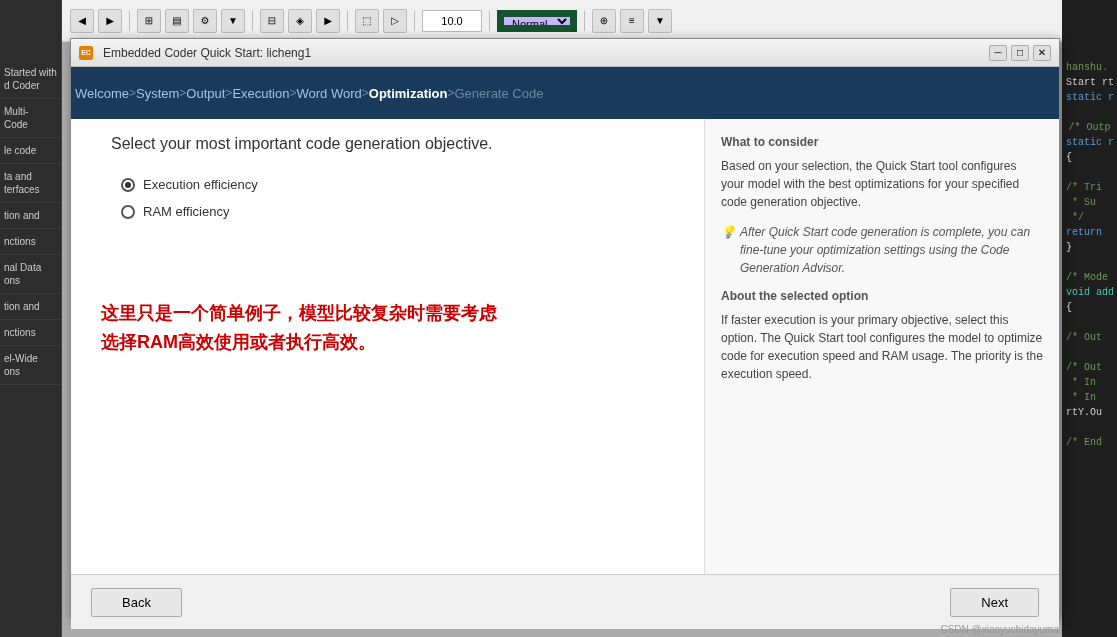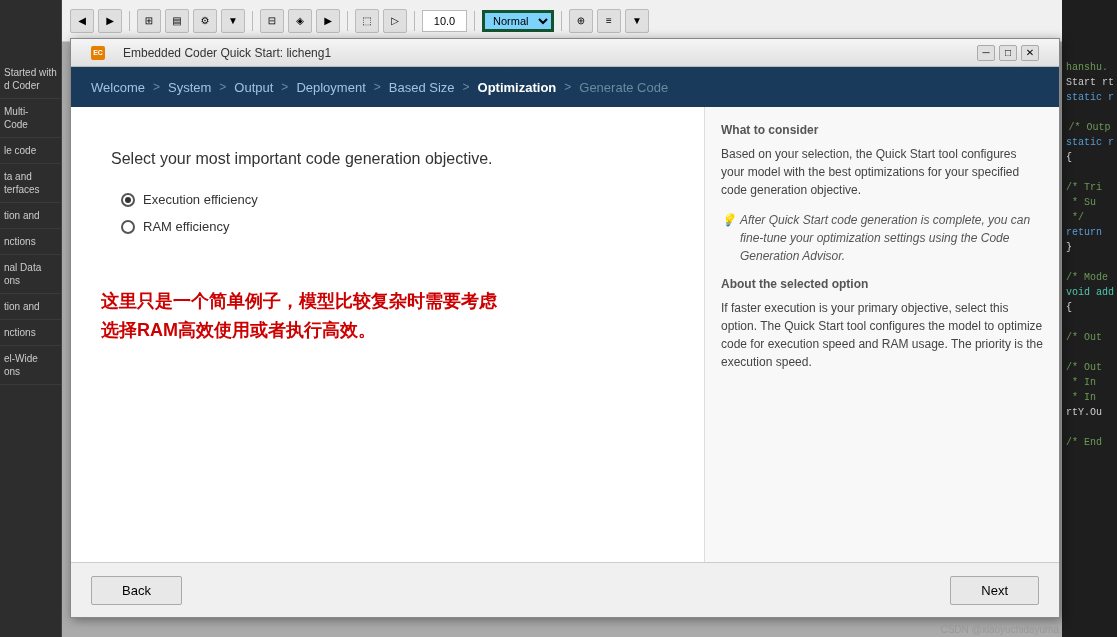--- a/index.html
+++ b/index.html
@@ -80,29 +80,29 @@
     }
 
     .toolbar-separator {
       width: 1px; height: 20px;
       background: #bbb;
       margin: 0 3px;
     }
 
     .toolbar-dropdown {
       height: 22px;
-      background: #7dd3fc;
-      border: 3px solid #14532d;
+      background: #c4b5fd;
+      border: 7px solid #14532d;
       font-size: 11px;
       padding: 0 4px;
-      width: 72px;
+      width: 80px;
     }
 
     .toolbar-number {
-      width: 45px; height: 22px;
+      width: 60px; height: 22px;
       background: white;
       border: 1px solid #bbb;
       font-size: 11px;
       padding: 0 4px;
       text-align: center;
     }
 
     
     .dialog-window {
       position: absolute;
@@ -114,22 +114,22 @@
       box-shadow: 2px 2px 10px rgba(0,0,0,0.4);
     }
 
     
     .dialog-titlebar {
       height: 28px;
       background: linear-gradient(to bottom, #f5f5f5, #e0e0e0);
       border-bottom: 1px solid #bbb;
       display: flex;
       align-items: center;
-      padding: 0 20px;
-      gap: 18px;
+      padding: 0 8px;
+      gap: 10px;
     }
 
     .dialog-icon {
       width: 14px; height: 14px;
       background: #e67e00;
       border-radius: 2px;
       font-size: 9px;
       display: flex; align-items: center; justify-content: center;
       color: white;
       font-weight: bold;
@@ -150,26 +150,25 @@
       background: #e0e0e0;
       border: 1px solid #aaa;
       border-radius: 2px;
       cursor: pointer;
       display: flex; align-items: center; justify-content: center;
       font-size: 10px;
     }
 
     
     .nav-breadcrumb {
-      height: 40px;
+      height: 52px;
       background: #1a3a5c;
       display: flex;
       align-items: center;
-      padding: 0 20px;
-      gap: 8px;
+      padding: 0 4px;
     }
 
     .nav-step {
       color: #a0c4e0;
       font-size: 13px;
       cursor: pointer;
     }
 
     .nav-step.active {
       color: white;
@@ -187,21 +186,21 @@
 
     
     .dialog-content {
       display: flex;
       height: calc(100% - 68px - 55px);
     }
 
     
     .content-left {
       flex: 1;
-      padding: 43px 40px;
+      padding: 16px 40px;
       position: relative;
     }
 
     .content-title {
       font-size: 16px;
       color: #333;
       margin-bottom: 24px;
     }
 
     .radio-group {
@@ -432,23 +431,23 @@
     </div>
   </div>
 
   <div class="nav-breadcrumb">
     <span class="nav-step">Welcome</span>
     <span class="nav-arrow">&gt;</span>
     <span class="nav-step">System</span>
     <span class="nav-arrow">&gt;</span>
     <span class="nav-step">Output</span>
     <span class="nav-arrow">&gt;</span>
-    <span class="nav-step">Deployment</span>
-    <span class="nav-arrow">&gt;</span>
-    <span class="nav-step">Based Size</span>
+    <span class="nav-step">Execution</span>
+    <span class="nav-arrow">&gt;</span>
+    <span class="nav-step">Word Word</span>
     <span class="nav-arrow">&gt;</span>
     <span class="nav-step active">Optimization</span>
     <span class="nav-arrow">&gt;</span>
     <span class="nav-step disabled">Generate Code</span>
   </div>
 
   <div class="dialog-content">
 
     <div class="content-left">
       <div class="content-title">Select your most important code generation objective.</div>

